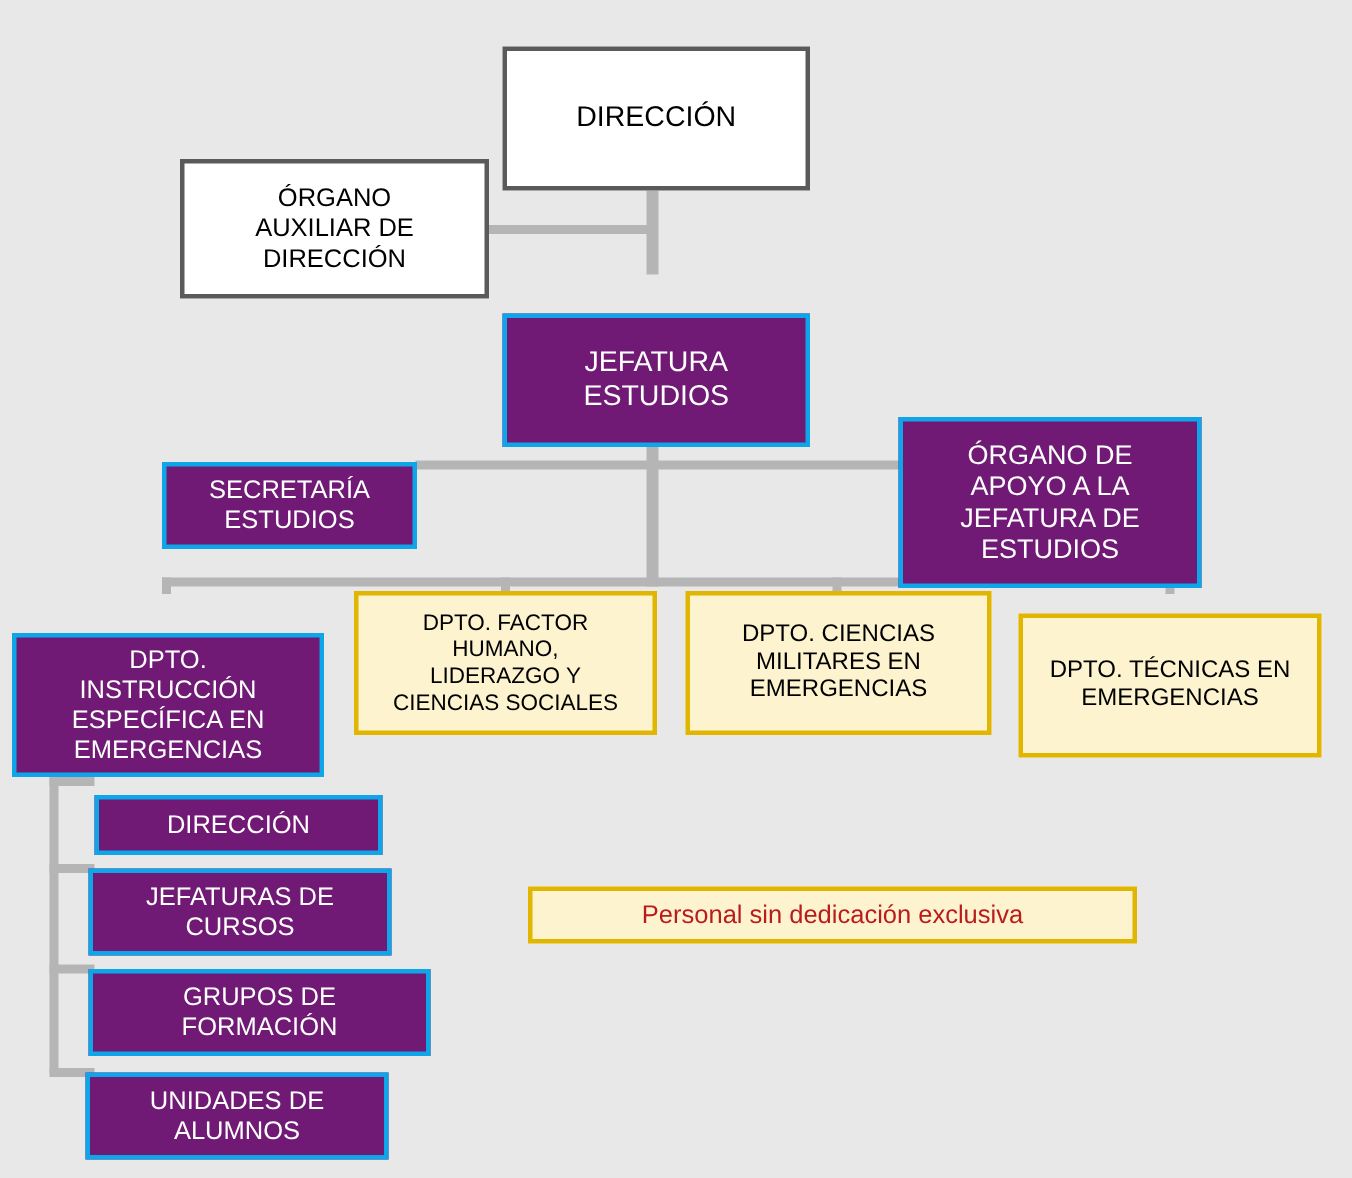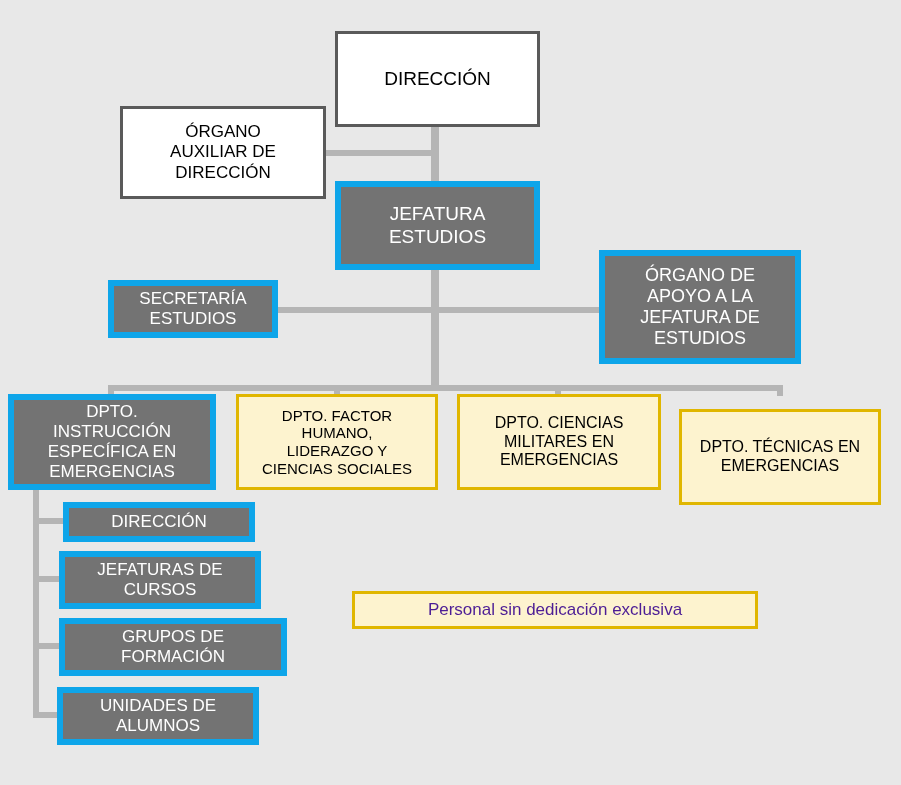--- a/index.html
+++ b/index.html
@@ -29,43 +29,44 @@
     z-index: 2;
     white-space: pre-line;
   }
   
   .n-white {
     background: #ffffff;
     border: 3px solid #5a5a5a;
     color: #000000;
   }
   .n-blue {
-    background: #737373;
-    border: 6px solid #0ea5e9;
+    background: #701a75;
+    border: 3px solid #0ea5e9;
     color: #ffffff;
+    margin-top: 28px;
   }
   .n-yellow {
     background: #fdf3cf;
     border: 3px solid #e0b600;
     color: #000000;
   }
   .connector {
     position: absolute;
     background: #b5b5b5;
     z-index: 1;
   }
   .legend {
     position: absolute;
     box-sizing: border-box;
     display: flex;
     align-items: center;
     justify-content: center;
     background: #fdf3cf;
     border: 3px solid #e0b600;
-    color: #4c1d95;
+    color: #b91c1c;
     z-index: 2;
   }
 </style>
 </head>
 <body>
 
 <div id="chart">
 
   <div class="connector" style="left:431px; top:125px; width:8px; height:58px;"></div>
 

